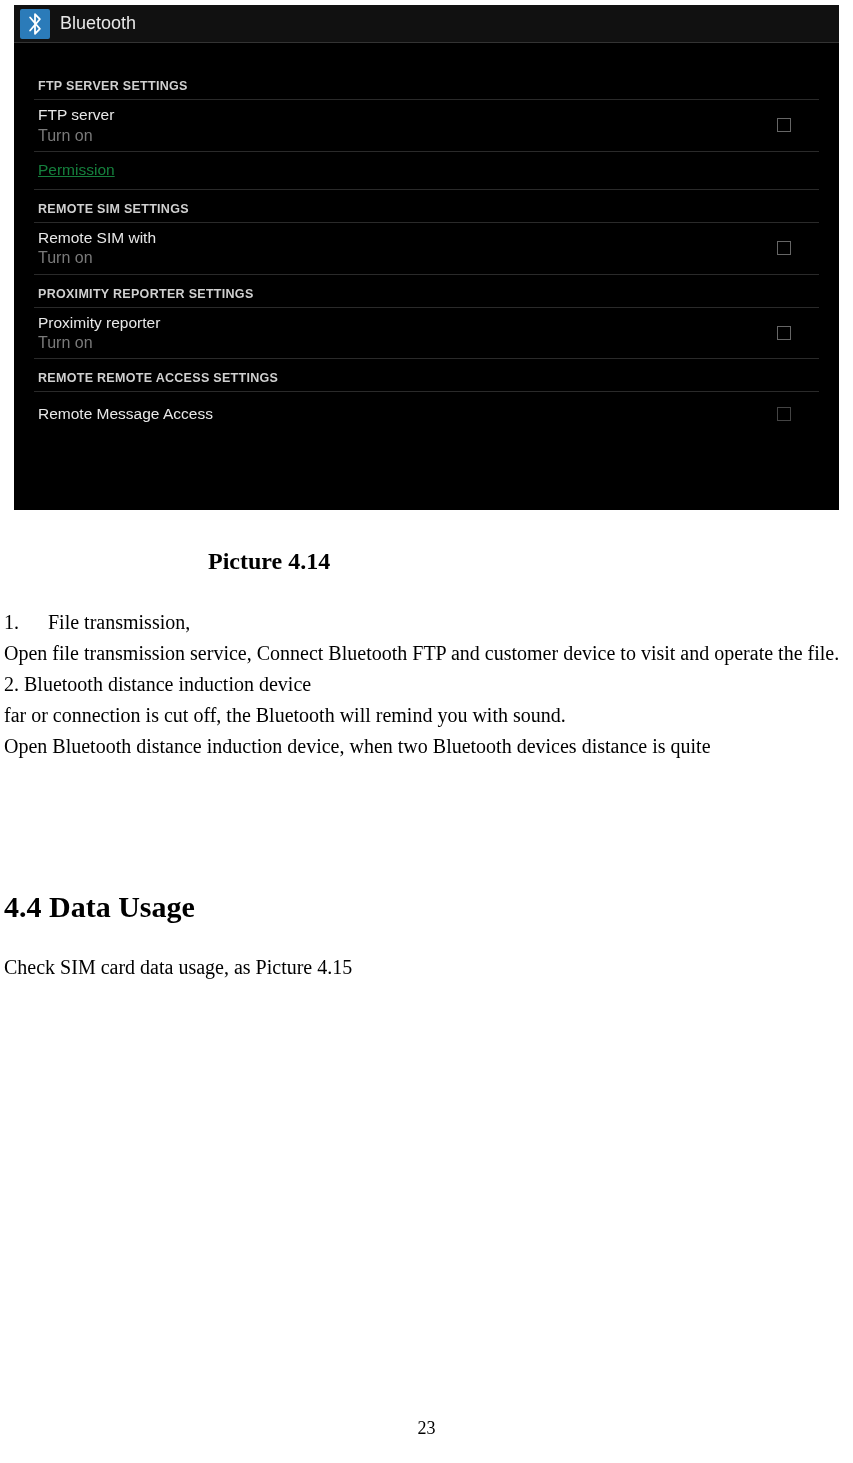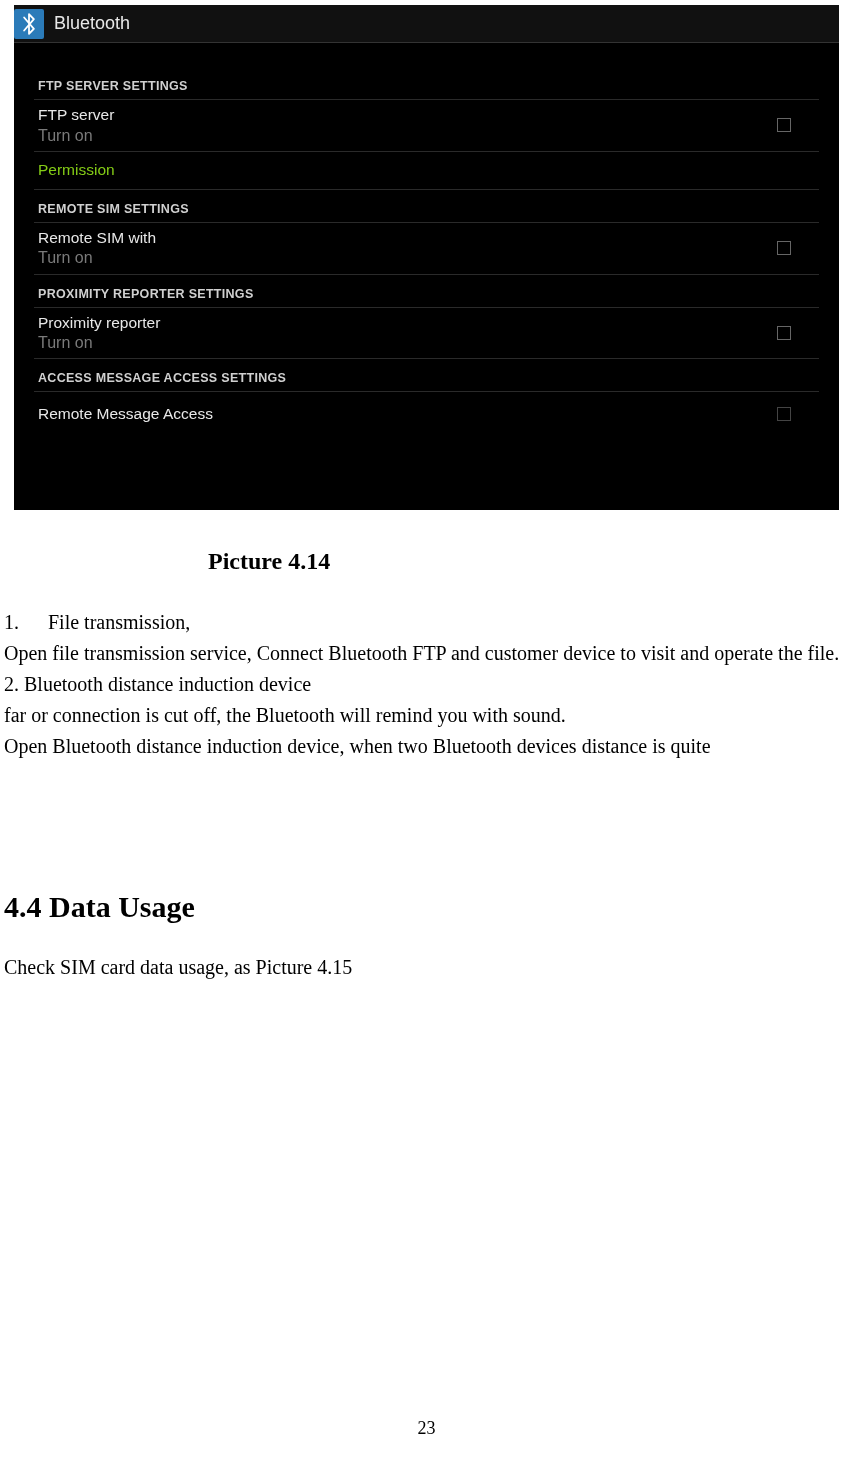--- a/index.html
+++ b/index.html
@@ -16,20 +16,21 @@
       background: #000;
       height: 505px;
       position: relative;
       font-family: -apple-system, "Helvetica Neue", Arial, sans-serif;
     }
     .bt-header {
       height: 38px;
       background: #111;
       display: flex;
       align-items: center;
+      padding-left: 6px;
       border-bottom: 1px solid #333;
     }
     .bt-icon-box {
       width: 30px;
       height: 30px;
       background: #2b7bb9;
       border-radius: 2px;
       display: flex;
       align-items: center;
       justify-content: center;
@@ -59,21 +60,21 @@
       border-bottom: 1px solid #2a2a2a;
       min-height: 44px;
     }
     .setting-text { flex: 1; }
     .setting-title {
       color: #e8e8e8;
       font-size: 15.5px;
       font-weight: 500;
       line-height: 1.2;
     }
-    .setting-title.disabled { color: #84cc16; }
+    .setting-title.disabled { color: #15803d; text-decoration: underline; }
     .setting-sub {
       color: #7a7a7a;
       font-size: 16px;
       line-height: 1.2;
       margin-top: 1px;
     }
     .setting-sub.disabled { color: #444; }
     .checkbox {
       width: 14px;
       height: 14px;
@@ -160,21 +161,21 @@
 
     <div class="section-header">PROXIMITY REPORTER SETTINGS</div>
     <div class="setting-row">
       <div class="setting-text">
         <div class="setting-title">Proximity reporter</div>
         <div class="setting-sub">Turn on</div>
       </div>
       <div class="checkbox"></div>
     </div>
 
-    <div class="section-header">ACCESS MESSAGE ACCESS SETTINGS</div>
+    <div class="section-header">REMOTE REMOTE ACCESS SETTINGS</div>
     <div class="setting-row" style="border-bottom:none;">
       <div class="setting-text">
         <div class="setting-title">Remote Message Access</div>
       </div>
       <div class="checkbox" style="border-color:#444;"></div>
     </div>
   </div>
 </div>
 
 <div class="doc-body">

